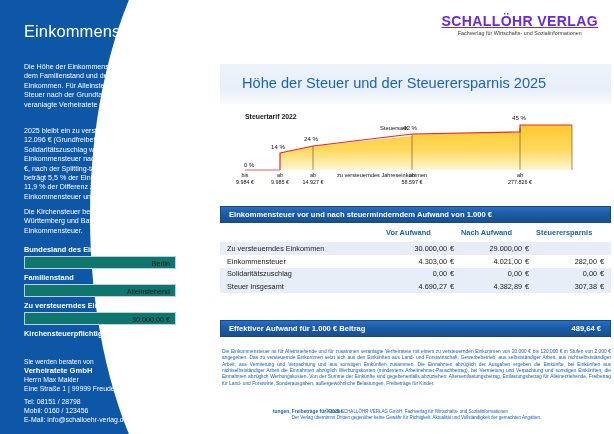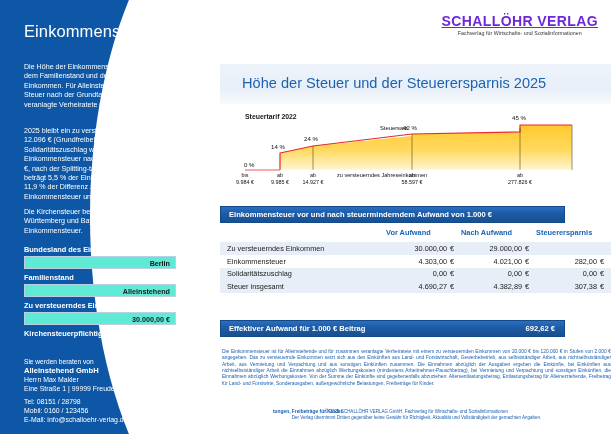--- a/index.html
+++ b/index.html
@@ -54,26 +54,25 @@
   #lp-p1{top:63px;}
   #lp-p2{top:127px;}
   #lp-p3{top:208px;}
 
   .field{position:absolute;left:24px;width:152px;}
   .field-label{
     color:#ffffff;font-size:7.4px;font-weight:bold;
     margin-bottom:2px;display:block;
   }
   .field-box{
-    background:#5eead4;border:1px solid #bcd0e4;
+    background:#0f766e;border:1px solid #bcd0e4;
     height:13px;line-height:13px;
     font-size:7.2px;color:#1a1a1a;
     text-align:right;padding-right:5px;
     box-sizing:border-box;
-    font-weight:bold;
   }
   #f1{top:245px;}
   #f2{top:273px;}
   #f3{top:301px;}
   #f4{top:329px;}
 
   .contact{position:absolute;left:24px;top:358px;width:165px;color:#ffffff;}
   .contact .c-lead{font-size:6.6px;line-height:8.4px;}
   .contact .c-name{font-size:7.6px;font-weight:bold;line-height:10px;}
   .contact .c-line{font-size:6.9px;line-height:8.8px;}
@@ -123,21 +122,21 @@
   }
   .axis-name{
     position:absolute;font-size:5.6px;color:#111;white-space:nowrap;
   }
   .curve-name{
     position:absolute;font-size:5.8px;color:#111;white-space:nowrap;
   }
 
   
   .bar-blue{
-    position:absolute;left:7px;width:345px;height:17px;
+    position:absolute;left:7px;width:391px;height:17px;
     background:linear-gradient(to bottom,#2a6fc0 0%,#1c5ba5 45%,#17508f 100%);
     border:1px solid #14498a;box-sizing:border-box;text-decoration:underline;
   }
   .bar-blue .bb-label{
     position:absolute;left:8px;top:3px;
     color:#ffffff;font-size:7.6px;font-weight:bold;white-space:nowrap;
   }
   .bar-blue .bb-value{
     position:absolute;right:9px;top:3px;
     color:#ffffff;font-size:7.6px;font-weight:bold;white-space:nowrap;
@@ -208,21 +207,21 @@
       <div class="field" id="f3">
         <span class="field-label">Zu versteuerndes Einkommen</span>
         <div class="field-box">30.000,00 €</div>
       </div>
       <div class="field" id="f4">
         <span class="field-label">Kirchensteuerpflichtig</span>
       </div>
 
       <div class="contact">
         <div class="c-lead">Sie werden beraten von</div>
-        <div class="c-name">Alleinstehend GmbH</div>
+        <div class="c-name">Verheiratete GmbH</div>
         <div class="c-line">Herrn Max Makler</div>
         <div class="c-line">Eine Straße 1 | 99999 Freudenstadt</div>
         <div class="c-gap"></div>
         <div class="c-line">Tel: 08151 / 28798</div>
         <div class="c-line">Mobil: 0160 / 123456</div>
         <div class="c-line">E-Mail: info@schalloehr-verlag.de</div>
       </div>
     </div>
   </div>
 
@@ -336,21 +335,21 @@
           <td class="c0">Steuer insgesamt</td>
           <td class="num"><span>4.690,27</span><span class="eur">€</span></td>
           <td class="num"><span>4.382,89</span><span class="eur">€</span></td>
           <td class="num"><span>307,38</span><span class="eur">€</span></td>
         </tr>
       </tbody>
     </table>
 
     <div class="bar-blue" id="bar-eff">
       <div class="bb-label">Effektiver Aufwand für 1.000 € Beitrag</div>
-      <div class="bb-value">692,62 €</div>
+      <div class="bb-value">489,64 €</div>
     </div>
 
     <div class="disclaimer">Die Einkommensteuer ist für Alleinstehende und für zusammen veranlagte Verheiratete mit einem zu versteuernden Einkommen von 20.000 € bis 120.000 € in Stufen von 2.000 € angegeben. Das zu versteuernde Einkommen setzt sich aus den Einkünften aus Land- und Forstwirtschaft, Gewerbebetrieb, aus selbstständiger Arbeit, aus nichtselbstständiger Arbeit, aus Vermietung und Verpachtung und aus sonstigen Einkünften zusammen. Die Einnahmen abzüglich der Ausgaben ergeben die Einkünfte, bei Einkünften aus nichtselbstständiger Arbeit die Einnahmen abzüglich Werbungskosten (mindestens Arbeitnehmer-Pauschbetrag), bei Vermietung und Verpachtung und sonstigen Einkünften, die Einnahmen abzüglich Werbungskosten. Von der Summe der Einkünfte sind gegebenenfalls abzuziehen: Altersentlastungsbetrag, Entlastungsbetrag für Alleinerziehende, Freibetrag für Land- und Forstwirte, Sonderausgaben, außergewöhnliche Belastungen, Freibeträge für Kinder.</div>
 
     <div class="overlap-line">tungen, Freibeträge für Kinder.</div>
 
     <div class="footer-block">
       <div class="f1">© 2025 SCHALLÖHR VERLAG GmbH, Fachverlag für Wirtschafts- und Sozialinformationen</div>
       <div class="f2">Der Verlag übernimmt Dritten gegenüber keine Gewähr für Richtigkeit, Aktualität und Vollständigkeit der gemachten Angaben.</div>
     </div>

